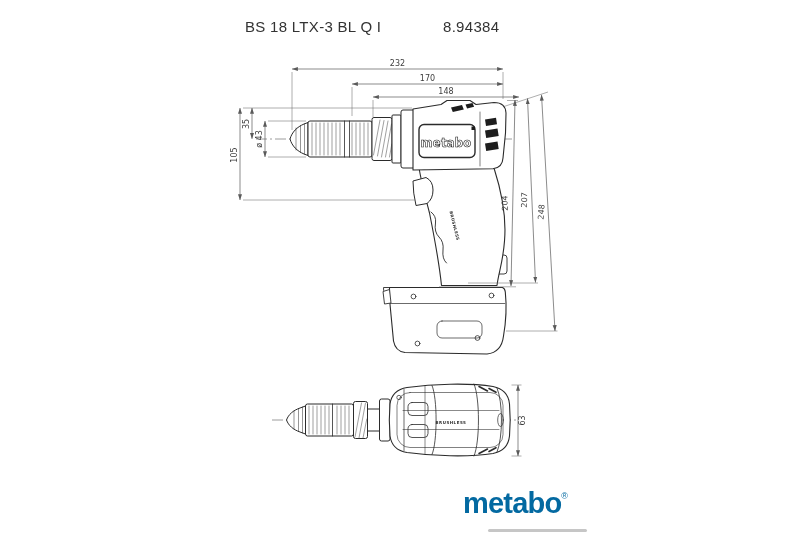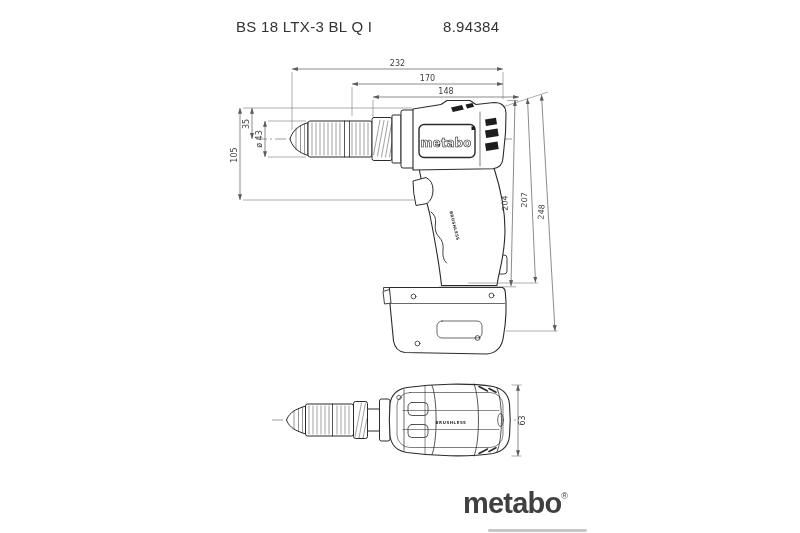--- a/index.html
+++ b/index.html
@@ -1,31 +1,31 @@
 <!DOCTYPE html>
 <html><head>
 <meta charset="utf-8">
 <style>
   html,body{margin:0;padding:0;background:#ffffff;}
   #page{position:relative;width:800px;height:533px;background:#ffffff;overflow:hidden;
         font-family:"Liberation Sans",sans-serif;}
   .hdr{position:absolute;top:18px;font-size:15px;color:#333333;letter-spacing:.3px;white-space:pre;}
-  #product-name{left:236px;}
+  #product-name{left:245px;}
   #article-number{left:443px;}
   svg{position:absolute;left:0;top:0;}
   svg text{font-family:"DejaVu Sans","Liberation Sans",sans-serif;}
   .dimtxt{font-size:8px;fill:#3d3d3d;}
   .art{stroke:#2b2b2b;fill:none;stroke-linejoin:round;stroke-linecap:round;}
   .artw{stroke:#2b2b2b;fill:#ffffff;stroke-linejoin:round;}
   .dk{fill:#1d1d1d;stroke:none;}
   .dim{stroke:#5a5a5a;stroke-width:.7;fill:none;}
   .ext{stroke:#6a6a6a;stroke-width:.55;fill:none;}
   .cl{stroke:#4a4a4a;stroke-width:.55;stroke-dasharray:11 3 2 3;fill:none;}
   #brand-logo{position:absolute;left:463px;top:487px;font-size:29px;font-weight:700;
-      letter-spacing:-.8px;color:#404040;}
+      letter-spacing:-.8px;color:#0369a1;}
   #brand-logo .reg{font-size:9px;font-weight:400;vertical-align:14px;letter-spacing:0;}
   #scrollbar-thumb{position:absolute;left:488px;top:529px;width:99px;height:3px;
       background:#c6c6c6;border-radius:2px;}
 </style>
 </head>
 <body>
 
 <div id="page">
 
   <div id="product-name" class="hdr">BS 18 LTX-3 BL Q I</div>

